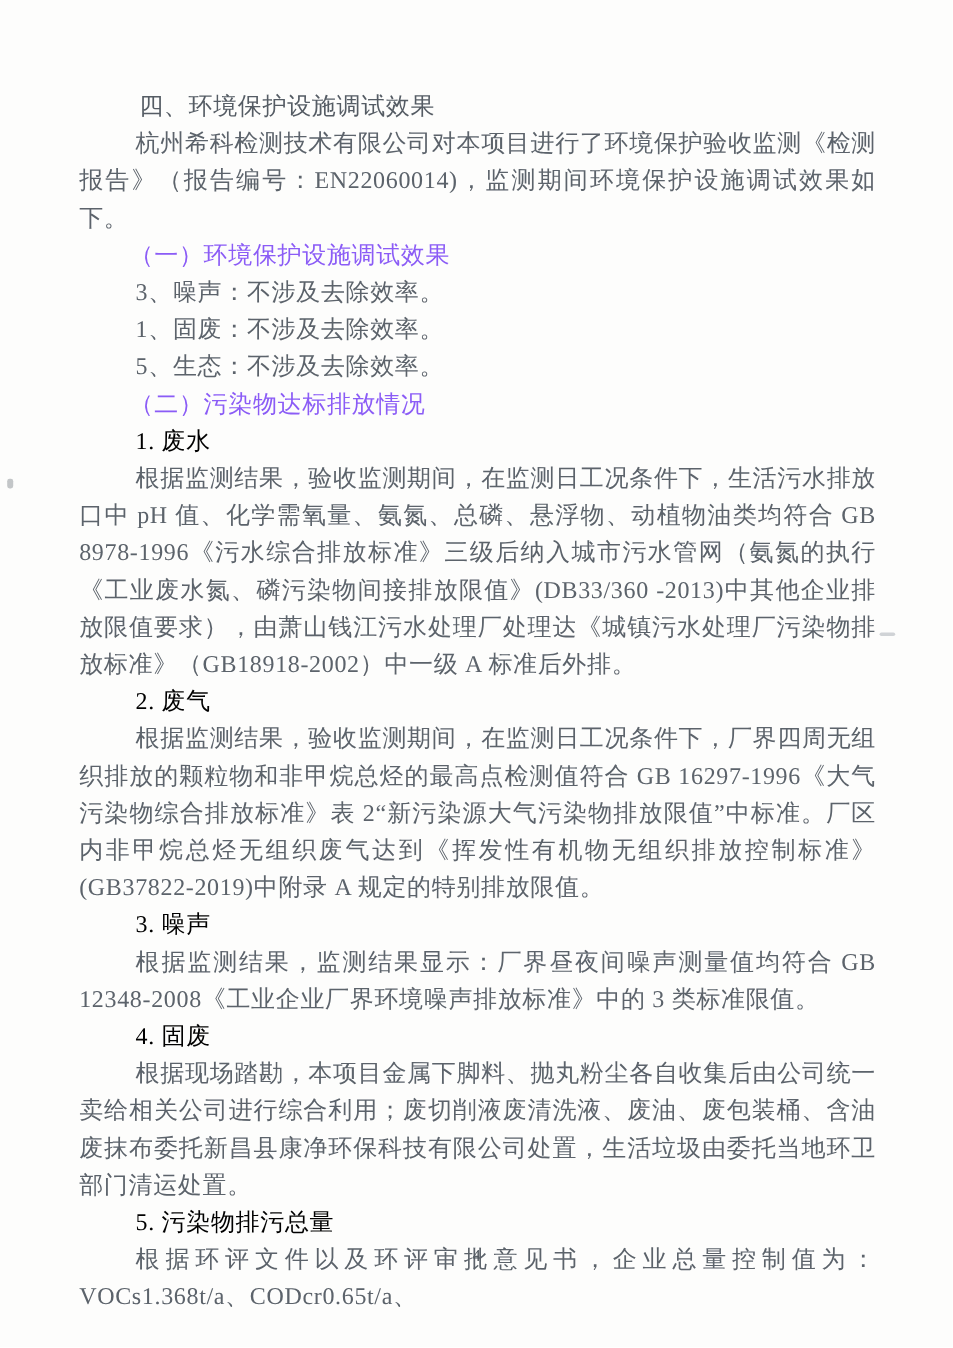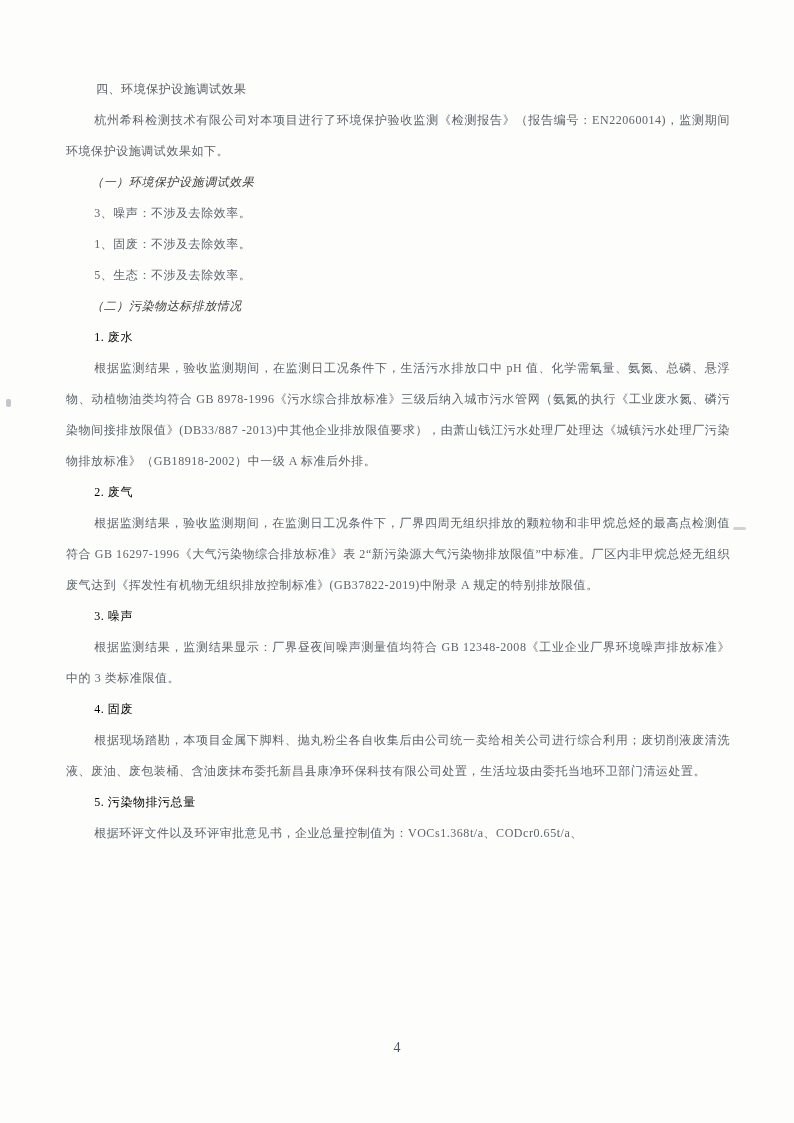--- a/index.html
+++ b/index.html
@@ -22,32 +22,31 @@
     width: 664px;
     font-size: 16px;
     line-height: 31px;
     letter-spacing: 0.55px;
     color: #5c636b;
     text-align: justify;
   }
   .content p, .content h2, .content h3, .content h4 {
     margin: 0;
     padding: 0;
-    font-size: 12px;
+    font-size: 20px;
     font-weight: normal;
   }
   .blk-h1 {
     text-indent: 2.5em;
     font-weight: 600;
     color: #555c64;
   }
   .blk-h2 {
     text-indent: 2.1em;
-    color: #404040;
-    font-style: italic;
+    color: #8b5cf6;
   }
   .blk-h3 {
     text-indent: 2.35em;
     color: #000000;
   }
   .blk-p {
     text-indent: 2.35em;
   }
   .page-number {
     position: absolute;
@@ -88,21 +87,21 @@
 
   <div class="content">
     <h2 class="blk-h1">四、环境保护设施调试效果</h2>
     <p class="blk-p">杭州希科检测技术有限公司对本项目进行了环境保护验收监测《检测报告》（报告编号：EN22060014)，监测期间环境保护设施调试效果如下。</p>
     <h3 class="blk-h2">（一）环境保护设施调试效果</h3>
     <p class="blk-p">3、噪声：不涉及去除效率。</p>
     <p class="blk-p">1、固废：不涉及去除效率。</p>
     <p class="blk-p">5、生态：不涉及去除效率。</p>
     <h3 class="blk-h2">（二）污染物达标排放情况</h3>
     <h4 class="blk-h3">1. 废水</h4>
-    <p class="blk-p">根据监测结果，验收监测期间，在监测日工况条件下，生活污水排放口中 pH 值、化学需氧量、氨氮、总磷、悬浮物、动植物油类均符合 GB 8978-1996《污水综合排放标准》三级后纳入城市污水管网（氨氮的执行《工业废水氮、磷污染物间接排放限值》(DB33/887 -2013)中其他企业排放限值要求），由萧山钱江污水处理厂处理达《城镇污水处理厂污染物排放标准》（GB18918-2002）中一级 A 标准后外排。</p>
+    <p class="blk-p">根据监测结果，验收监测期间，在监测日工况条件下，生活污水排放口中 pH 值、化学需氧量、氨氮、总磷、悬浮物、动植物油类均符合 GB 8978-1996《污水综合排放标准》三级后纳入城市污水管网（氨氮的执行《工业废水氮、磷污染物间接排放限值》(DB33/360 -2013)中其他企业排放限值要求），由萧山钱江污水处理厂处理达《城镇污水处理厂污染物排放标准》（GB18918-2002）中一级 A 标准后外排。</p>
     <h4 class="blk-h3">2. 废气</h4>
     <p class="blk-p">根据监测结果，验收监测期间，在监测日工况条件下，厂界四周无组织排放的颗粒物和非甲烷总烃的最高点检测值符合 GB 16297-1996《大气污染物综合排放标准》表 2“新污染源大气污染物排放限值”中标准。厂区内非甲烷总烃无组织废气达到《挥发性有机物无组织排放控制标准》(GB37822-2019)中附录 A 规定的特别排放限值。</p>
     <h4 class="blk-h3">3. 噪声</h4>
     <p class="blk-p">根据监测结果，监测结果显示：厂界昼夜间噪声测量值均符合 GB 12348-2008《工业企业厂界环境噪声排放标准》中的 3 类标准限值。</p>
     <h4 class="blk-h3">4. 固废</h4>
     <p class="blk-p">根据现场踏勘，本项目金属下脚料、抛丸粉尘各自收集后由公司统一卖给相关公司进行综合利用；废切削液废清洗液、废油、废包装桶、含油废抹布委托新昌县康净环保科技有限公司处置，生活垃圾由委托当地环卫部门清运处置。</p>
     <h4 class="blk-h3">5. 污染物排污总量</h4>
     <p class="blk-p">根据环评文件以及环评审批意见书，企业总量控制值为：VOCs1.368t/a、CODcr0.65t/a、</p>
   </div>
 

